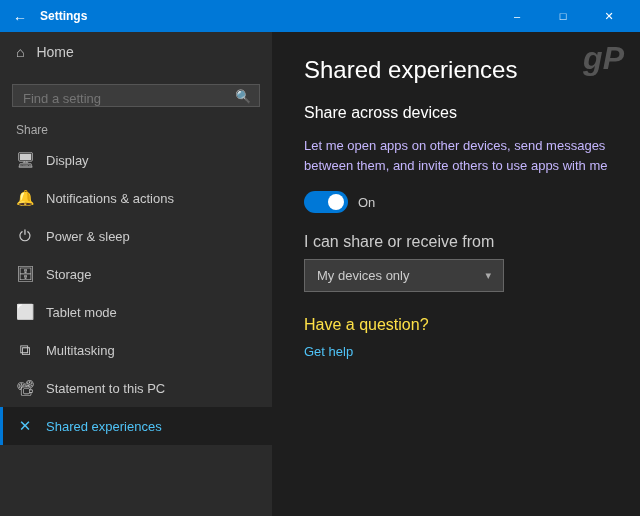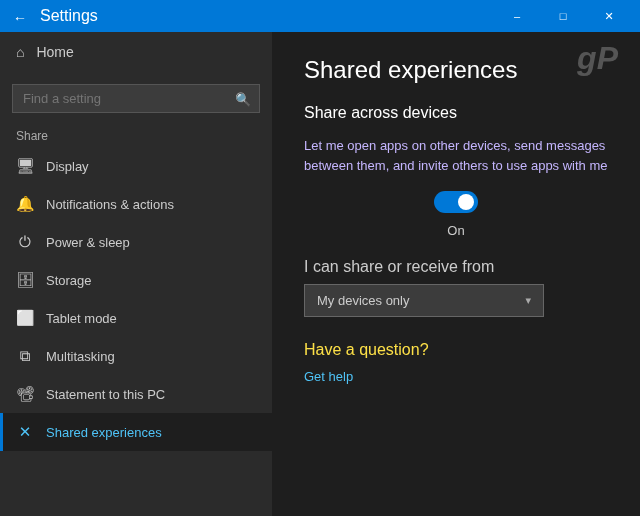--- a/index.html
+++ b/index.html
@@ -30,22 +30,22 @@
       height: 24px;
       display: flex;
       align-items: center;
       justify-content: center;
       color: white;
       font-size: 14px;
       cursor: pointer;
     }
     .title-bar-title {
       color: white;
-      font-size: 16px;
-      font-weight: 400;
+      font-size: 12px;
+      font-weight: 700;
     }
     .title-bar-controls {
       display: flex;
       gap: 0;
     }
     .title-bar-btn {
       width: 46px;
       height: 32px;
       display: flex;
       align-items: center;
@@ -73,21 +73,21 @@
     }
     .sidebar-search {
       margin: 12px 12px 8px 12px;
       position: relative;
     }
     .sidebar-search input {
       width: 100%;
       background: #3c3c3c;
       border: 1px solid #555;
       color: #ccc;
-      padding: 6px 30px 6px 10px;
+      padding: 6px 30px 0 10px;
       font-size: 13px;
       outline: none;
     }
     .sidebar-search-icon {
       position: absolute;
       right: 8px;
       top: 50%;
       transform: translateY(-50%);
       color: #aaa;
       font-size: 13px;
@@ -134,21 +134,21 @@
     .content {
       flex: 1;
       background: #1e1e1e;
       padding: 24px 32px;
       overflow-y: auto;
       position: relative;
     }
     .gp-watermark {
       position: absolute;
       top: 8px;
-      right: 22px;
+      right: 16px;
       color: #555;
       font-size: 32px;
       font-weight: bold;
       font-style: italic;
     }
     .content-title {
       color: white;
       font-size: 24px;
       font-weight: 300;
       margin-bottom: 20px;
@@ -163,21 +163,20 @@
       color: #c4b5fd;
       font-size: 13px;
       line-height: 1.5;
       margin-bottom: 16px;
     }
     .toggle-row {
       display: flex;
       align-items: center;
       gap: 10px;
       margin-bottom: 20px;
-      flex-direction: column;
     }
     .toggle-switch {
       width: 44px;
       height: 22px;
       background: #0078d7;
       border-radius: 11px;
       position: relative;
       cursor: pointer;
       flex-shrink: 0;
     }
@@ -199,21 +198,21 @@
       color: #ccc;
       font-size: 16px;
       margin-bottom: 8px;
     }
     .dropdown {
       background: #3c3c3c;
       border: 1px solid #666;
       color: #ccc;
       padding: 8px 12px;
       font-size: 13px;
-      width: 240px;
+      width: 200px;
       display: flex;
       align-items: center;
       justify-content: space-between;
       cursor: pointer;
       margin-bottom: 24px;
     }
     .dropdown-arrow {
       font-size: 11px;
       color: #aaa;
     }

